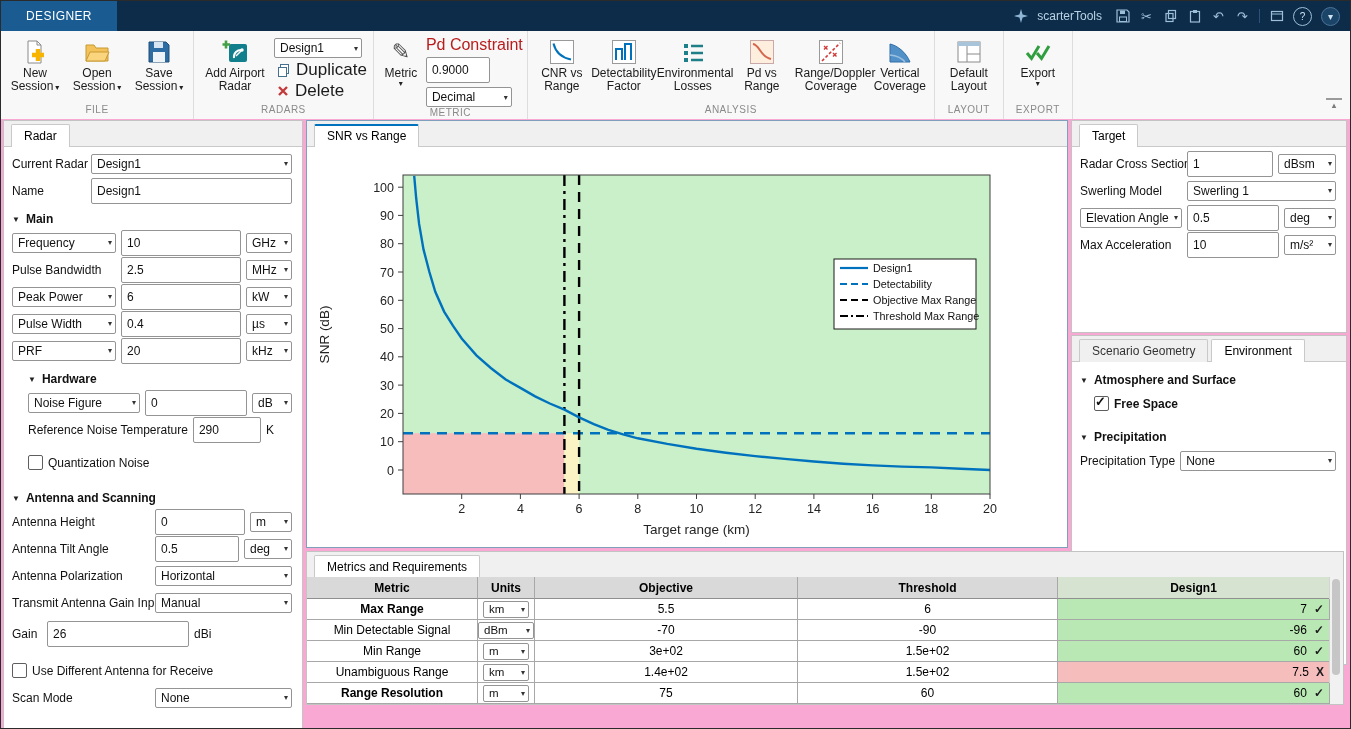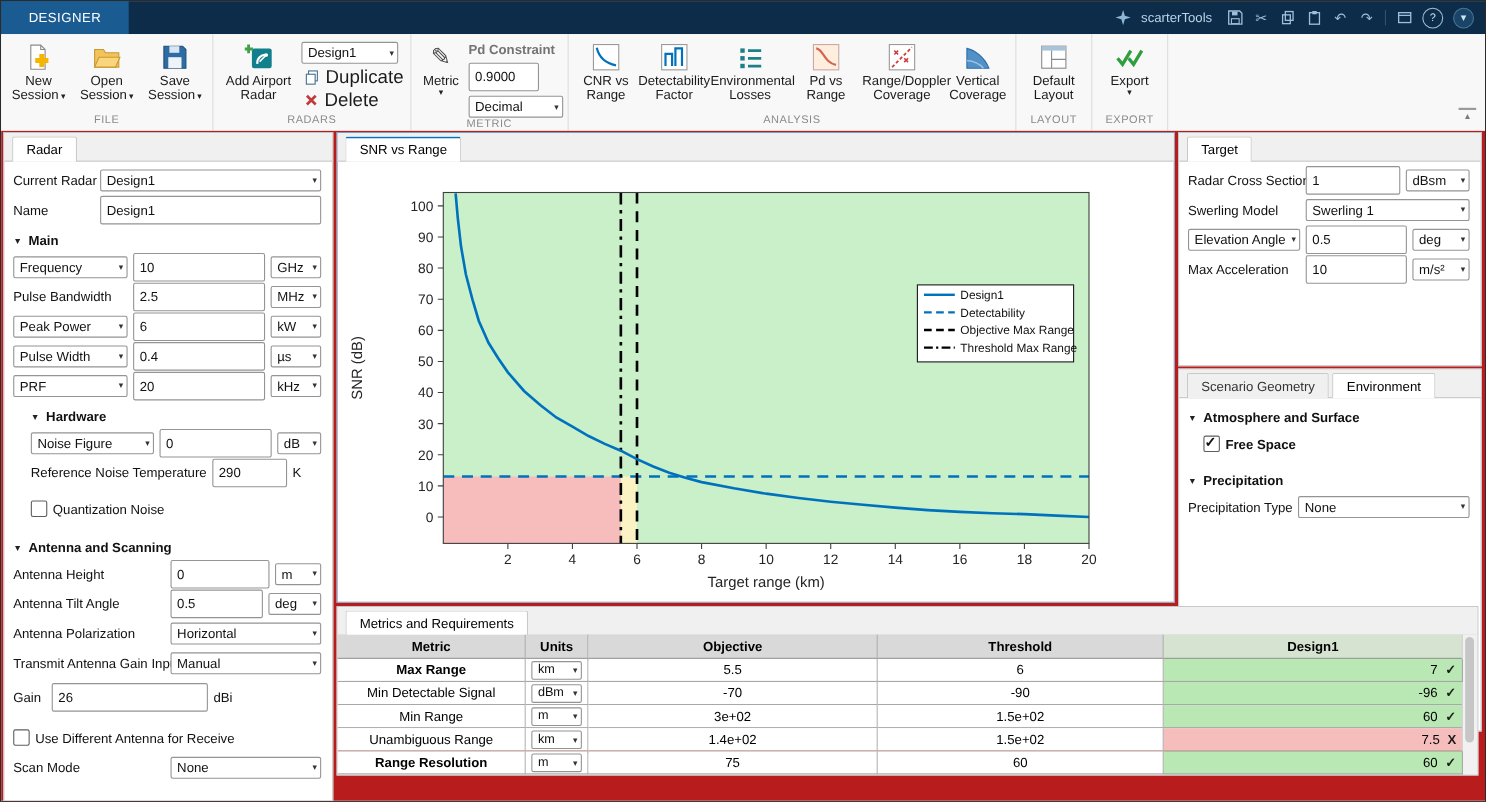--- a/index.html
+++ b/index.html
@@ -19,21 +19,21 @@
   .rgroup-body{display:flex;flex:1;align-items:flex-start;gap:2px;}
   .rgroup-label{height:15px;text-align:center;font-size:10px;color:#8a8a8a;letter-spacing:.5px;}
   .rbtn{display:flex;flex-direction:column;align-items:center;width:58px;padding:4px 1px 1px;font-size:12px;color:#1b1b1b;text-align:center;cursor:default;}
   .rbtn .ric{height:30px;display:flex;align-items:center;justify-content:center;}
   .rbtn .rlb{line-height:13px;max-width:72px;}
   .rbtn.wide{width:72px;}
   .dd{font-size:8px;color:#222;margin-left:2px;}
   .ddblock{font-size:8px;color:#222;line-height:8px;}
   .rcol{display:flex;flex-direction:column;gap:3px;padding-top:5px;}
   .rsmall{display:flex;align-items:center;gap:5px;font-size:17px;height:18px;padding:0 2px;color:#1b1b1b;}
-  .pdlabel{font-size:12px;color:#737373;height:17px;display:flex;align-items:center;font-weight:bold;}
+  .pdlabel{font-size:16px;color:#b91c1c;height:17px;display:flex;align-items:center;}
   .pencil{font-size:22px;color:#4d4d4d;}
   .rib-collapse{position:absolute;right:8px;bottom:6px;width:16px;height:13px;color:#7b7b7b;font-size:9px;text-align:center;line-height:11px;border-top:2px solid #9a9a9a;}
   
   .combo{display:inline-flex;align-items:center;justify-content:space-between;background:#fff;border:1px solid #949494;height:20px;box-sizing:border-box;font-size:12px;padding:0 3px 0 5px;border-radius:2px;color:#111;white-space:nowrap;}
   .combo .arr{font-size:8px;color:#333;margin-left:4px;}
   .combo.mini{height:17px;font-size:11.5px;}
   .tfield{background:#fff;border:1px solid #949494;height:20px;box-sizing:border-box;font-size:12px;padding:12px 5px;display:inline-flex;align-items:center;border-radius:2px;color:#111;}
   .cb{width:13px;height:13px;border:1px solid #5e5e5e;background:#fff;display:inline-block;position:relative;border-radius:2px;flex:none;}
   .cb.checked::after{content:"✓";position:absolute;top:-3px;left:0px;font-size:13px;font-weight:bold;color:#101010;}
   .sect{display:flex;align-items:center;gap:6px;font-weight:bold;font-size:12px;color:#111;margin:11px 8px 3px 8px;}
@@ -41,21 +41,21 @@
   .grow{flex:1;}
   .w104{width:104px;flex:none;}
   .w46{width:46px;flex:none;}
   .w64{width:64px;flex:none;}
   .w86{width:86px;flex:none;}
   .w88{width:88px;flex:none;}
   .frow{display:flex;align-items:center;margin:6px 10px 0 8px;gap:5px;height:21px;font-size:12px;color:#111;}
   .flabel{white-space:nowrap;}
   .ind{margin-left:24px;}
   
-  .workspace{position:absolute;top:118px;left:0;right:0;bottom:0;background:#b91c1c;}
+  .workspace{position:absolute;top:118px;left:0;right:0;bottom:0;background:#f9a8d4;}
   .panel{position:absolute;background:#fff;border:1px solid #c3c3c3;box-sizing:border-box;}
   .tabstrip{height:25px;background:#f0f0f1;border-bottom:1px solid #c9c9c9;display:flex;align-items:flex-end;padding-left:7px;}
   .tab{background:#f0f0f1;border:1px solid #c9c9c9;border-bottom:none;padding:4px 12px 4px;font-size:12px;color:#333;margin-right:3px;border-radius:2px 2px 0 0;position:relative;top:1px;white-space:nowrap;}
   .tab.active{background:#fff;color:#000;}
   .tab.accent{border-top:2px solid #0072bd;padding-top:3px;}
   .pbody{position:relative;}
   .left-panel{left:2px;top:1px;width:300px;height:609px;}
   .center-panel{left:305px;top:1px;width:762px;height:428px;border-color:#7fa0bd;}
   .target-panel{left:1070px;top:1px;width:276px;height:213px;}
   .env-panel{left:1070px;top:216px;width:276px;height:330px;}
@@ -645,21 +645,21 @@
               <div class="mcell mc-num">5.5</div>
               <div class="mcell mc-num">6</div>
               <div class="mcell mc-design pass">
                 <div class="dval">7</div>
                 <div class="dmark">✓</div>
               </div>
             </div>
             <div class="mrow">
               <div class="mcell mc-metric">Min Detectable Signal</div>
               <div class="mcell mc-units">
-                <div class="combo mini" style="width: 46px;">
+                <div class="combo mini" style="width: 56px;">
                   <div class="cval">dBm</div>
                   <div class="arr">▾</div>
                 </div>
               </div>
               <div class="mcell mc-num">-70</div>
               <div class="mcell mc-num">-90</div>
               <div class="mcell mc-design pass">
                 <div class="dval">-96</div>
                 <div class="dmark">✓</div>
               </div>

